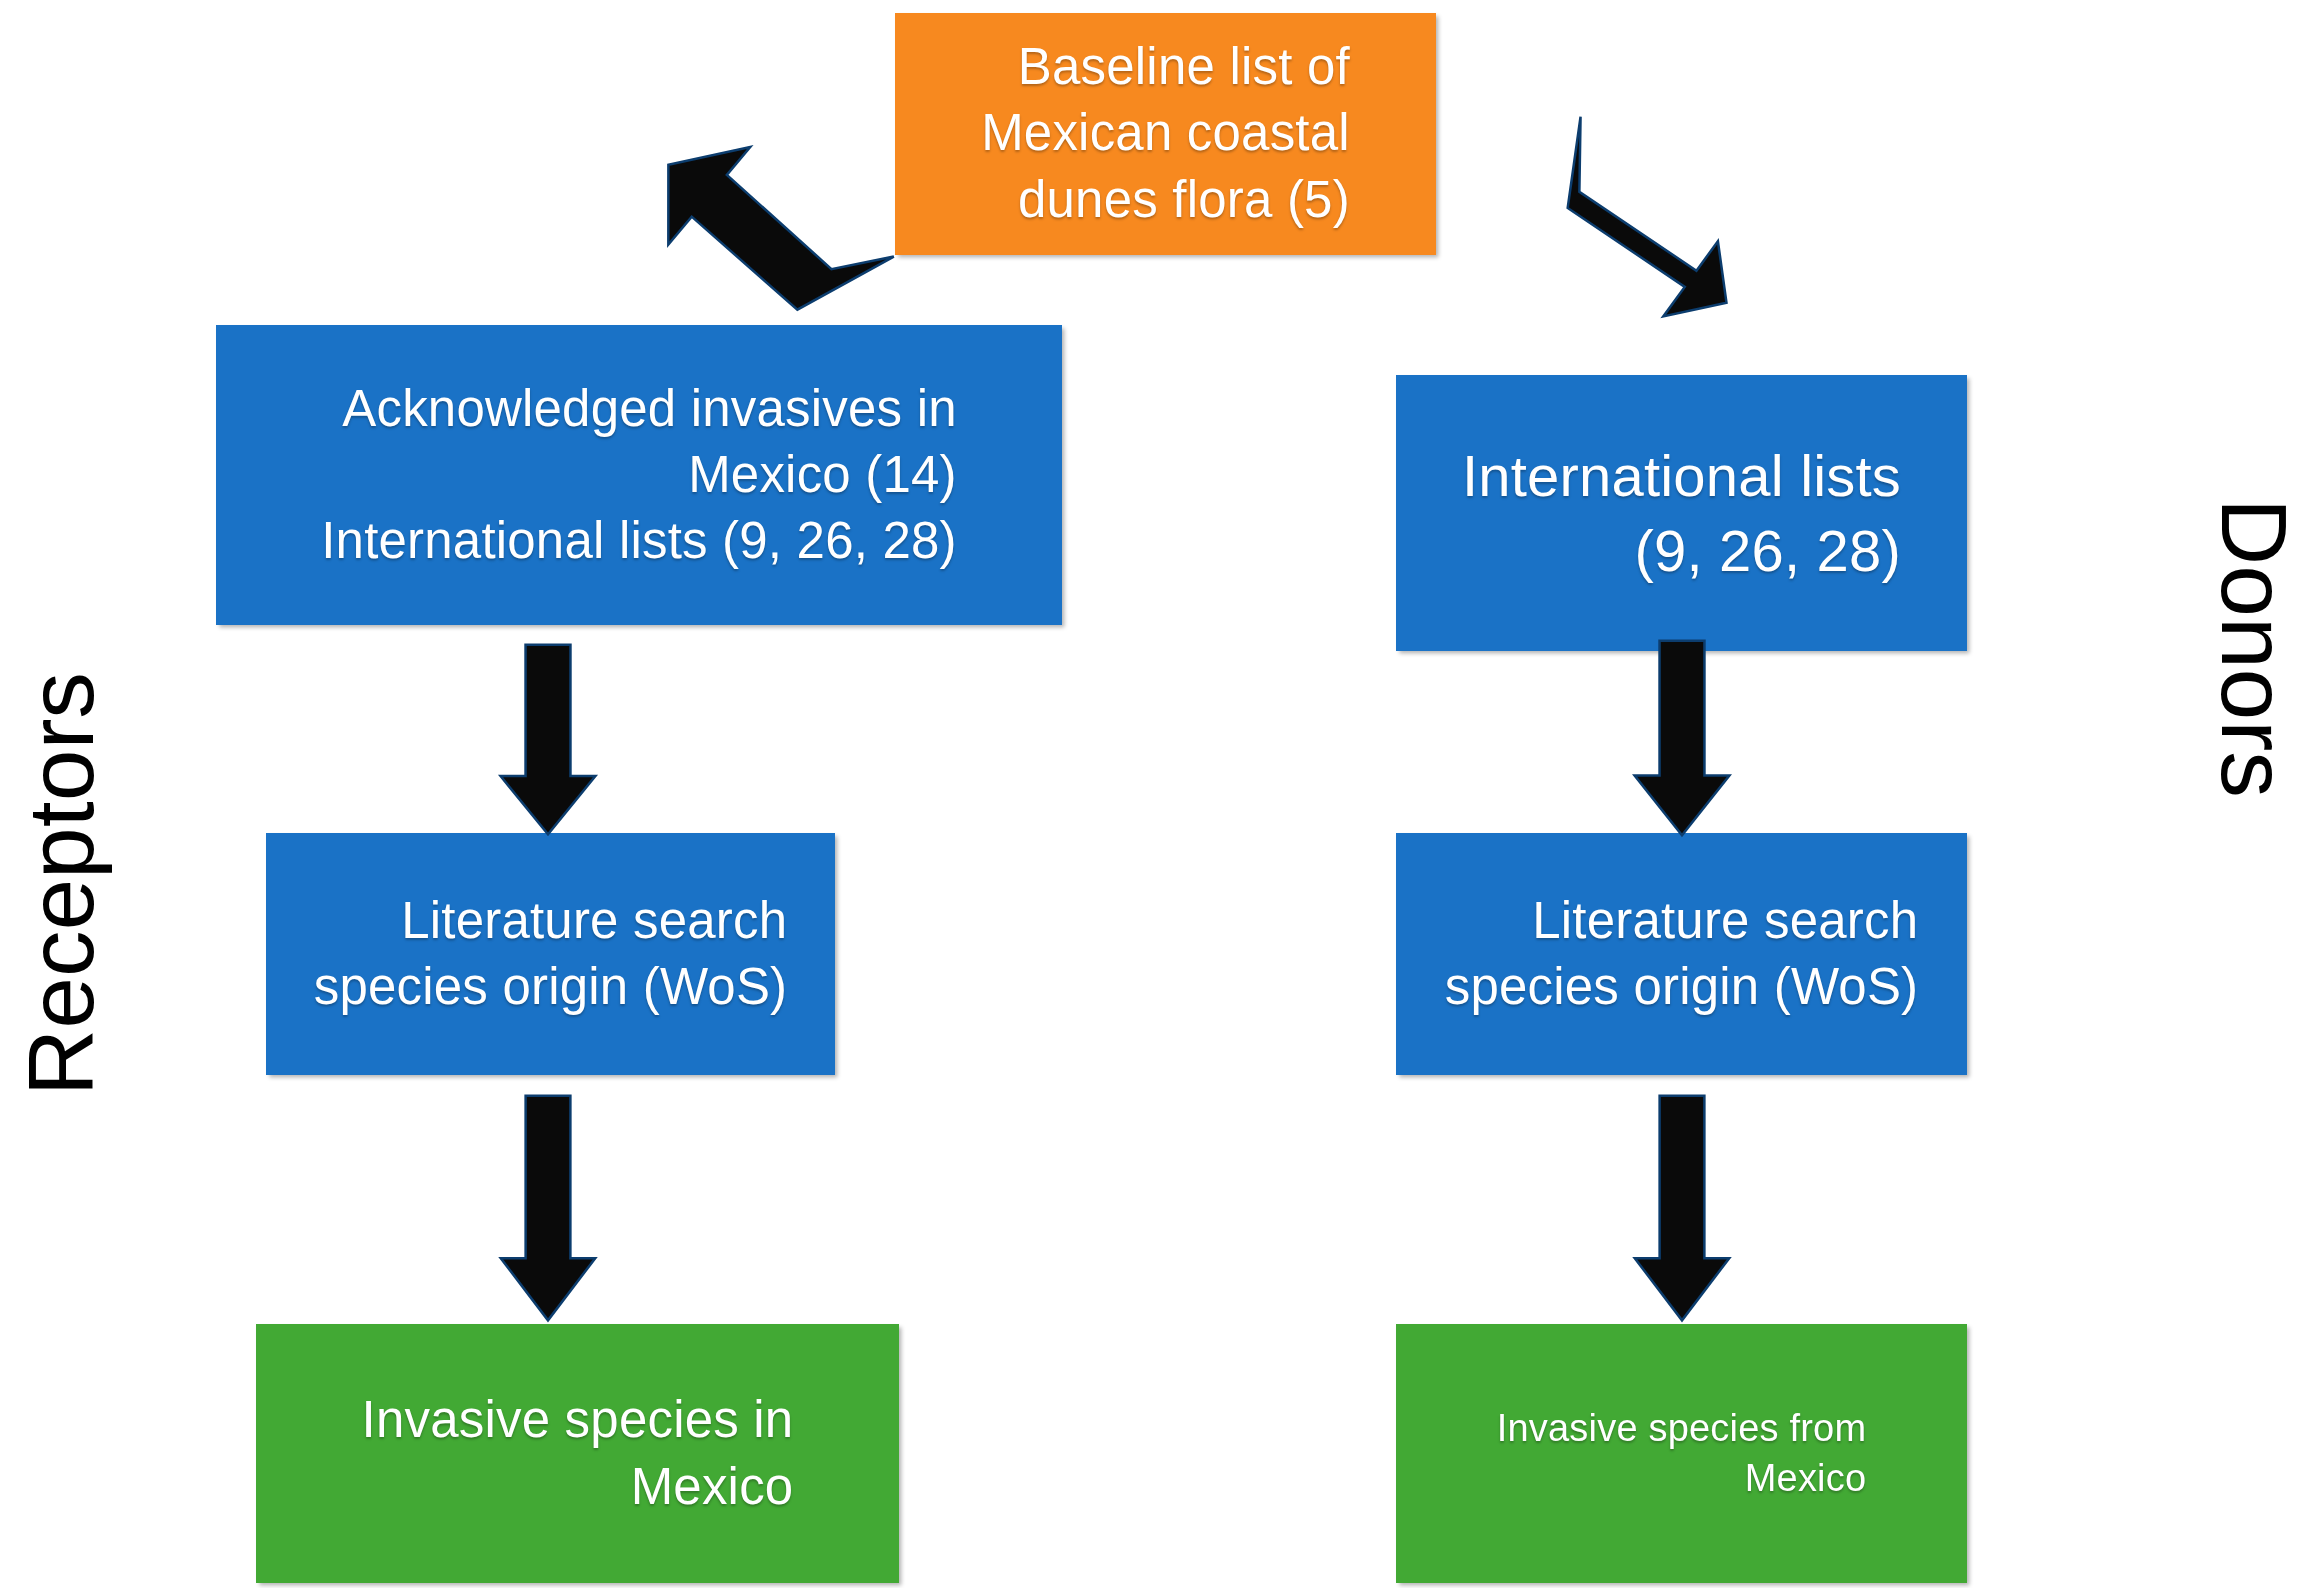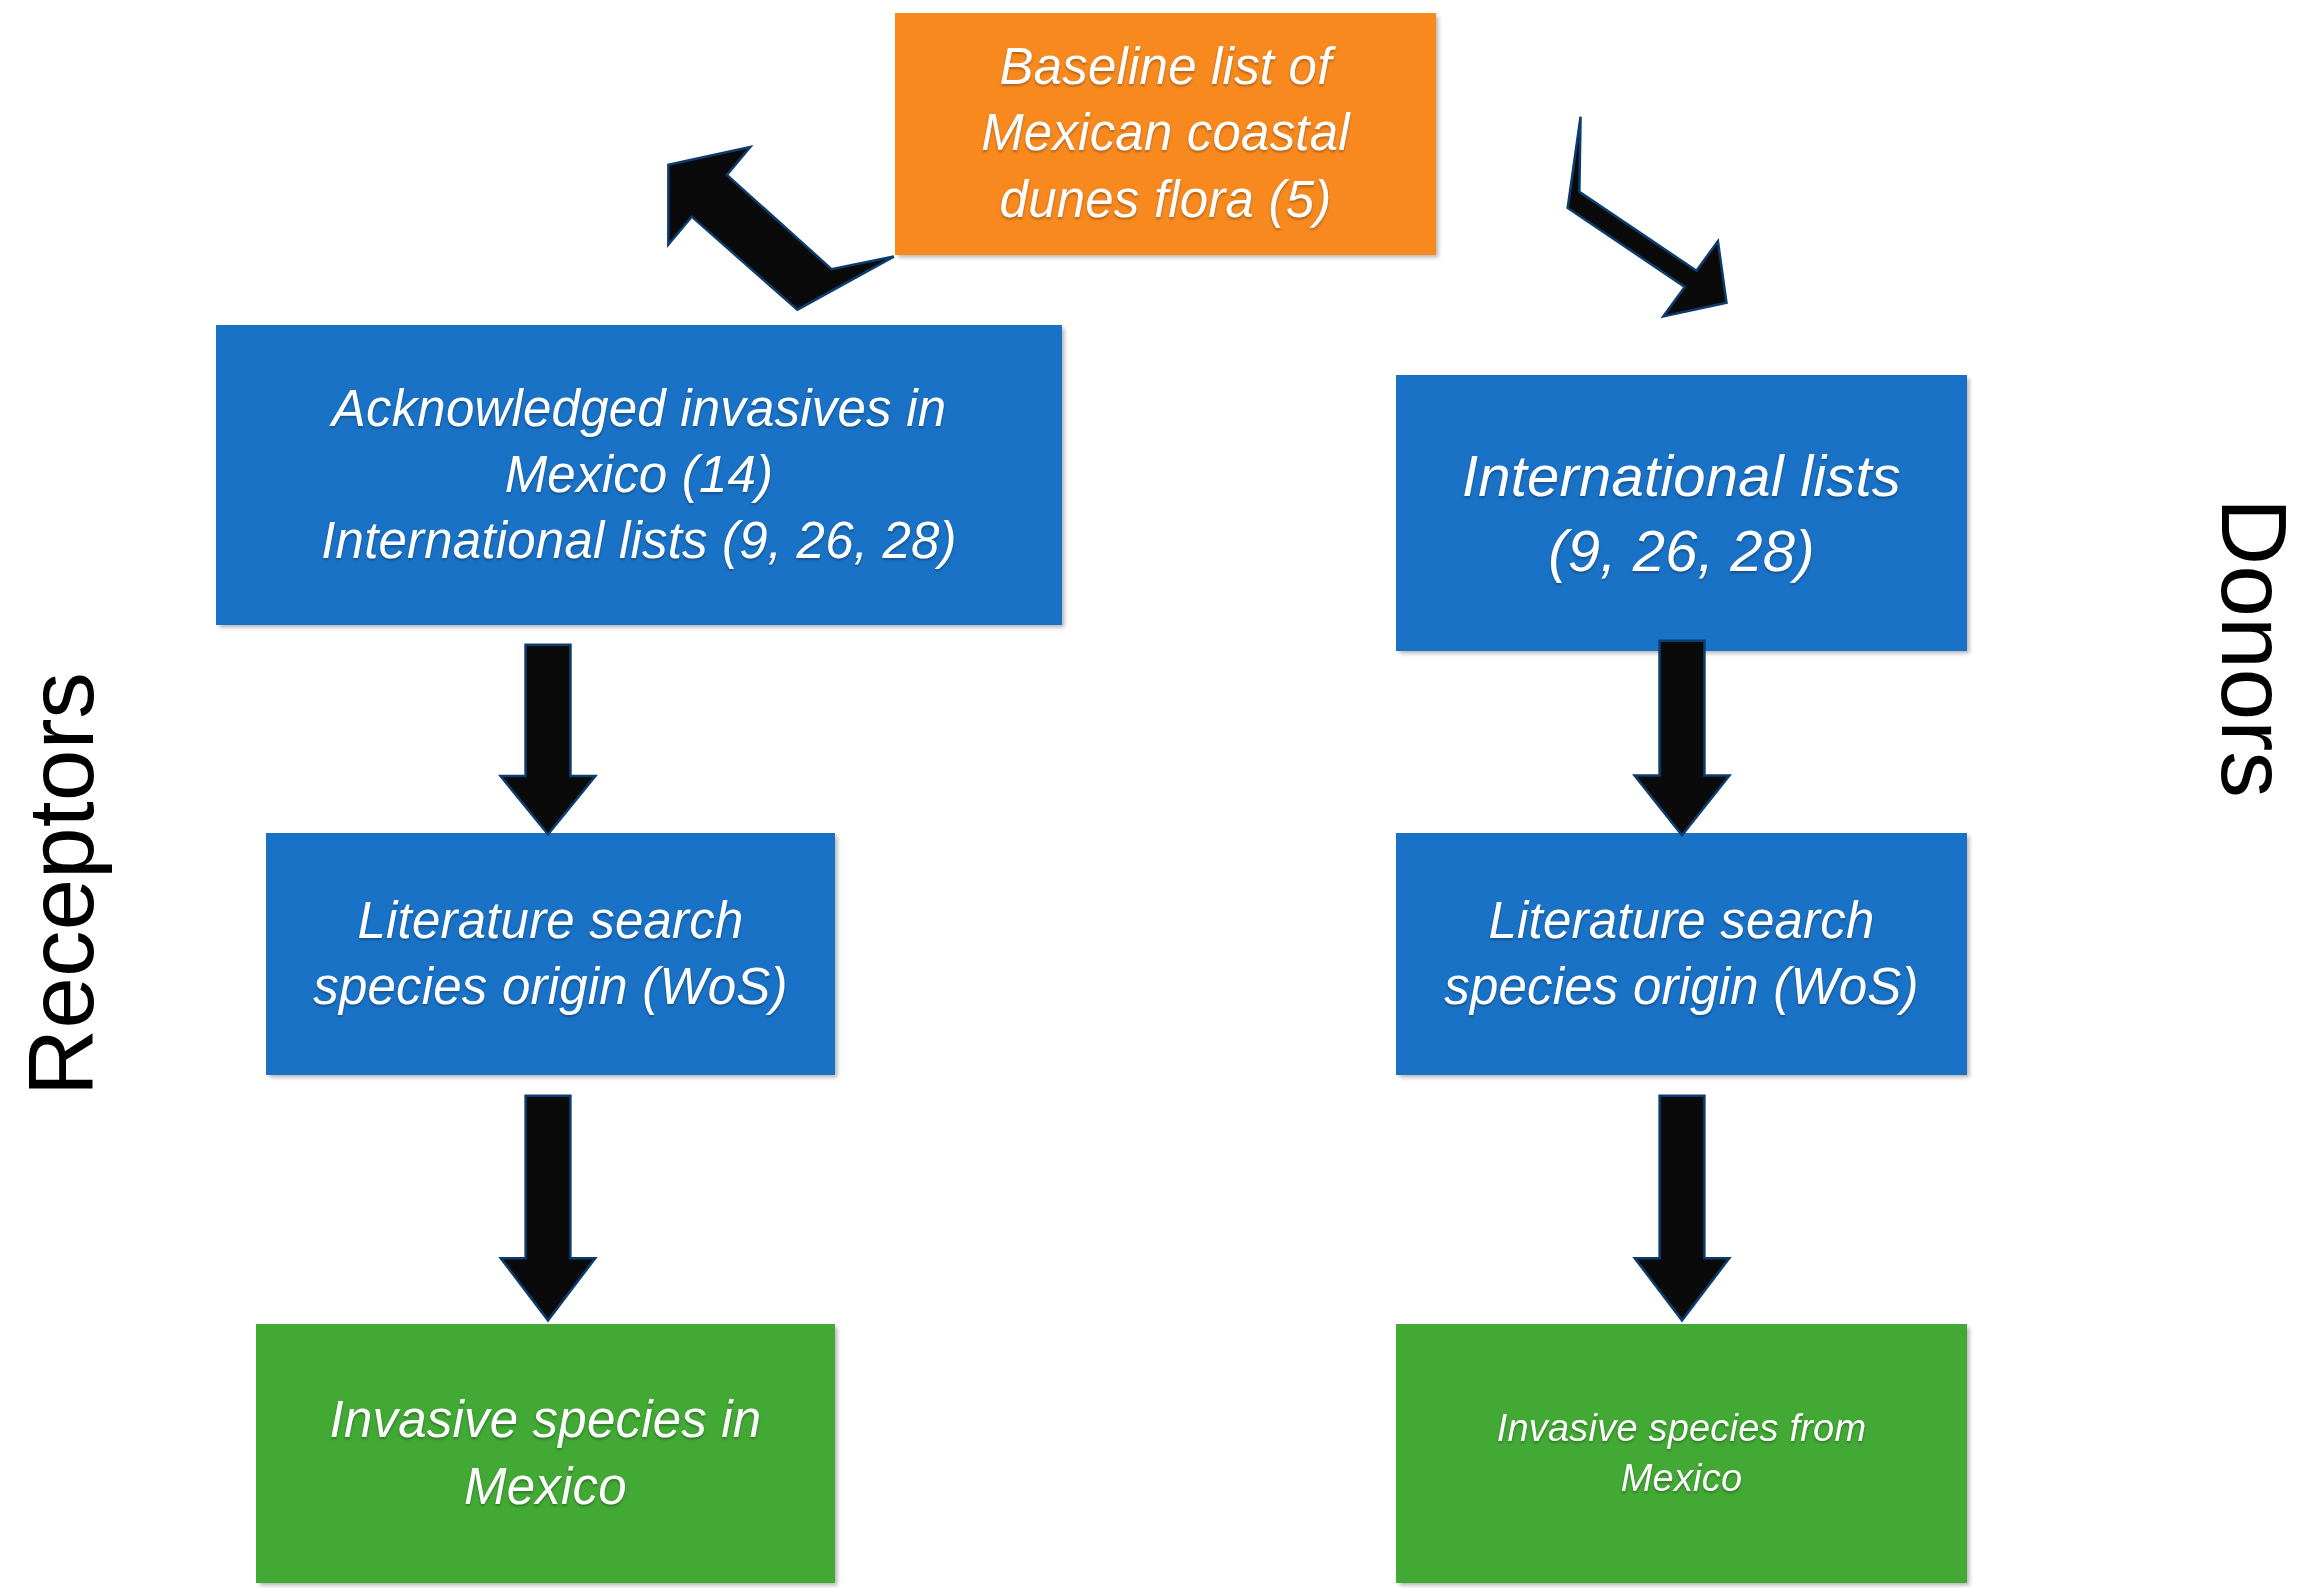--- a/index.html
+++ b/index.html
@@ -17,29 +17,28 @@
     background: #ffffff;
     overflow: hidden;
   }
 
   
   .node {
     position: absolute;
     display: flex;
     align-items: center;
     justify-content: center;
-    text-align: center;
+    text-align: right;
     color: #ffffff;
     line-height: 1.30;
     padding: 3.3px 11.6px;
     box-sizing: border-box;
     white-space: pre-line;
     text-shadow: 0 1.7px 2.5px rgba(0,0,0,0.28);
     letter-spacing: 0.2px;
-    font-style: italic;
   }
   .node.orange {
     background: #F7891F;
     box-shadow: 2.5px 2.5px 4.2px rgba(0,0,0,0.30);
   }
   .node.blue {
     background: #1A72C6;
     box-shadow: 2.5px 2.5px 4.2px rgba(0,0,0,0.30);
   }
   .node.green {
@@ -100,21 +99,21 @@
 
   <div class="node blue" style="left:1396px; top:375px; width:571px; height:276px; font-size:58px;">International lists
 (9, 26, 28)</div>
 
   <div class="node blue" style="left:266px; top:833px; width:569px; height:242px; font-size:51px;">Literature search
 species origin (WoS)</div>
 
   <div class="node blue" style="left:1396px; top:833px; width:571px; height:242px; font-size:51px;">Literature search
 species origin (WoS)</div>
 
-  <div class="node green" style="left:256px; top:1324px; width:579px; height:259px; font-size:51px;">Invasive species in
+  <div class="node green" style="left:256px; top:1324px; width:643px; height:259px; font-size:51px;">Invasive species in
 Mexico</div>
 
   <div class="node green" style="left:1396px; top:1324px; width:571px; height:259px; font-size:38px;">Invasive species from
 Mexico</div>
 
   <div class="arrow" style="left:631px; top:158px; width:257px; height:149px;">
     <svg width="257" height="149" viewBox="0 0 310 180">
       <path d="M 298 8 L 250 68 L 80 62 L 80 18 L 18 98 L 80 172 L 80 128 L 250 132 Z" transform="rotate(40 155 90)"></path>
     </svg>
   </div>

